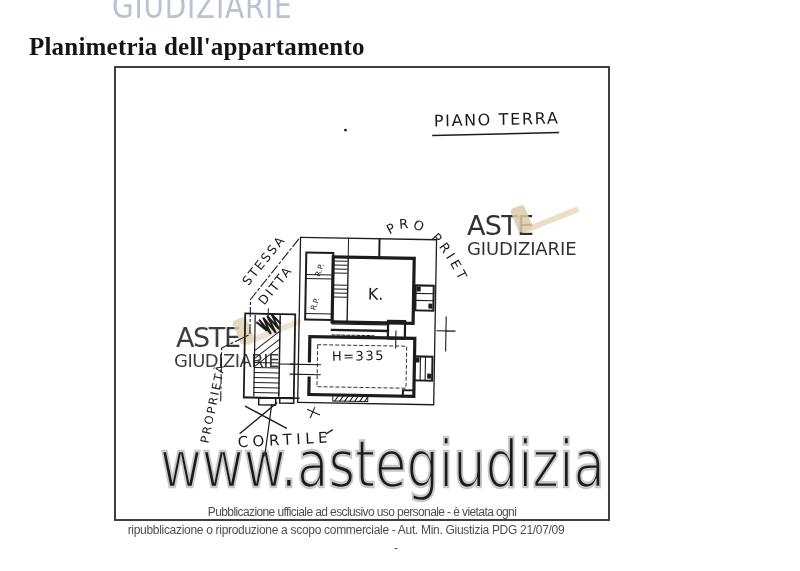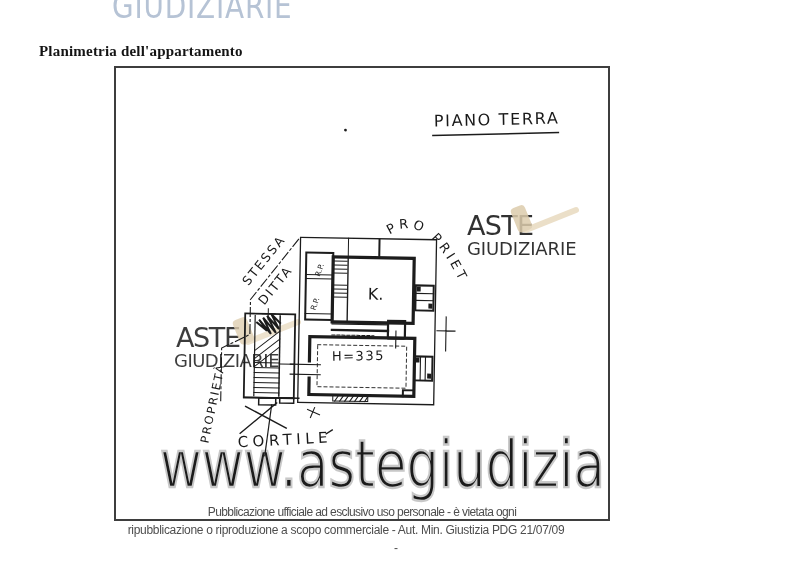--- a/index.html
+++ b/index.html
@@ -7,22 +7,22 @@
     width:800px;height:571px;position:relative;overflow:hidden;
     background:#ffffff;font-family:"Liberation Sans",sans-serif;
   }
   .top-watermark{
     position:absolute;left:112px;top:-14px;
     font-family:"DejaVu Sans",sans-serif;font-size:34px;font-weight:400;
     letter-spacing:1px;color:#b6c3d5;
     transform:scaleX(.82);transform-origin:left top;white-space:nowrap;
   }
   .page-title{
-    position:absolute;left:21px;top:25px;margin:18px;
-    font-family:"Liberation Serif",serif;font-weight:700;font-size:15px;
+    position:absolute;left:21px;top:25px;margin:8px;
+    font-family:"Liberation Serif",serif;font-weight:700;font-size:25px;
     color:#141414;letter-spacing:.2px;white-space:nowrap;
   }
   .plan-box{
     position:absolute;left:114px;top:66px;width:492px;height:451px;
     border:2px solid #3e3e3e;background:#fff;overflow:hidden;
   }
   .plan-box svg{display:block;width:492px;height:451px;}
   svg text{font-family:"DejaVu Sans",sans-serif;fill:#1b1b1b;}
   .hand{fill:#191919;}
   .wm-brand-big{font-size:27px;letter-spacing:1px;}

